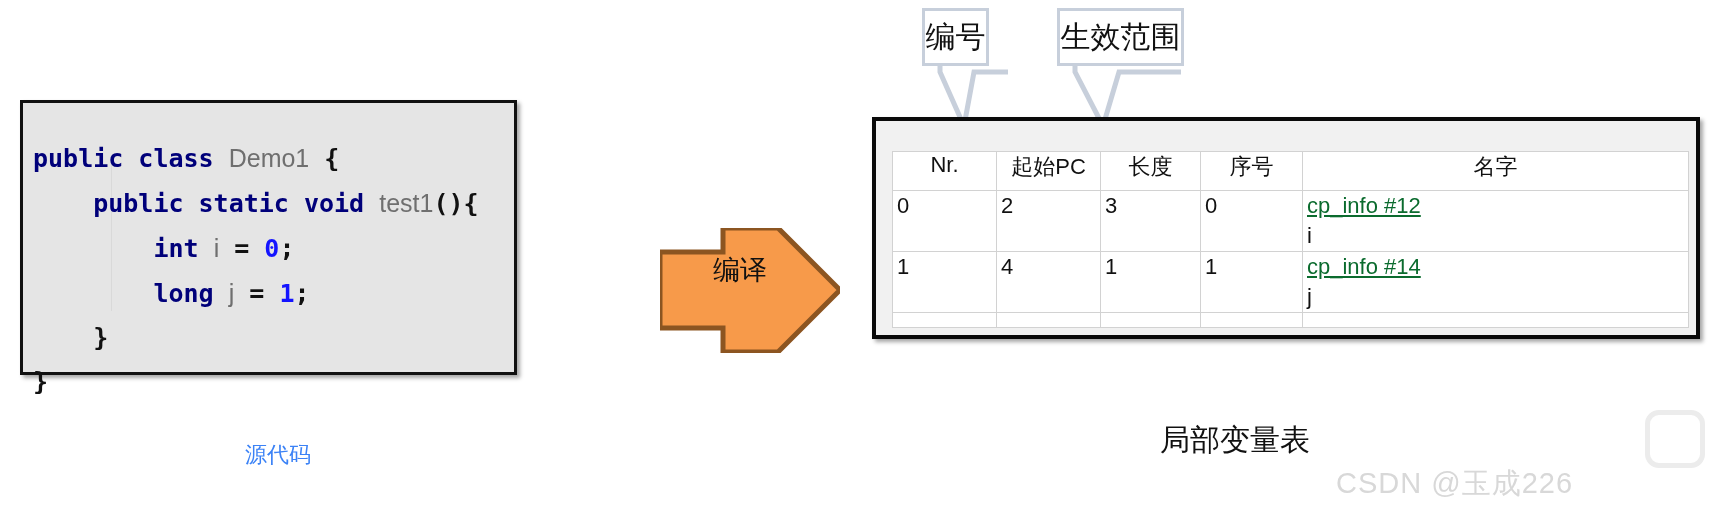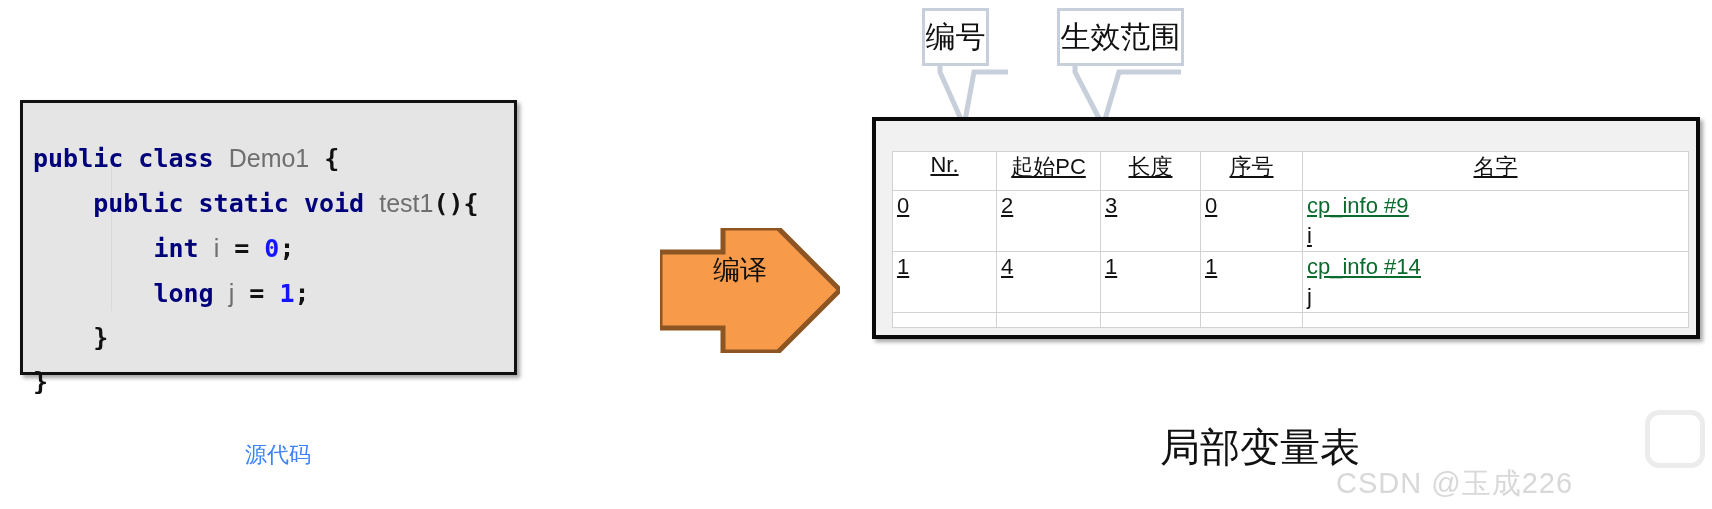--- a/index.html
+++ b/index.html
@@ -124,21 +124,20 @@
     position: absolute;
     left: 16px;
     top: 30px;
     right: 0px;
     border-collapse: collapse;
     background: #eab308;
     table-layout: fixed;
     width: 796px;
     font-size: 22px;
     color: #111111;
-    text-decoration: underline;
   }
   #lvt-table th,
   #lvt-table td {
     border: 1px solid #d2d2d2;
     border-left: 1px solid #d2d2d2;
     padding: 0;
     background: #ffffff;
     vertical-align: top;
   }
   #lvt-table th {
@@ -166,21 +165,21 @@
   }
   .cp-var {
     color: #111111;
     display: block;
   }
 
   #lvt-caption {
     position: absolute;
     left: 1160px;
     top: 420px;
-    font-size: 40px;
+    font-size: 30px;
     color: #111111;
   }
 
   
   #watermark {
     position: absolute;
     left: 1336px;
     top: 424px;
     font-size: 29px;
     color: #d8d8d8;
@@ -252,21 +251,21 @@
         <th>名字</th>
       </tr>
     </thead>
     <tbody>
       <tr>
         <td>0</td>
         <td>2</td>
         <td>3</td>
         <td>0</td>
         <td>
-          <span class="cp-link" style="color: rgb(11, 107, 46);">cp_info #9</span>
+          <span class="cp-link" style="color: rgb(11, 107, 46);">cp_info #12</span>
           <span class="cp-var">i</span>
         </td>
       </tr>
       <tr>
         <td>1</td>
         <td>4</td>
         <td>1</td>
         <td>1</td>
         <td>
           <span class="cp-link" style="color: rgb(11, 107, 46);">cp_info #14</span>

